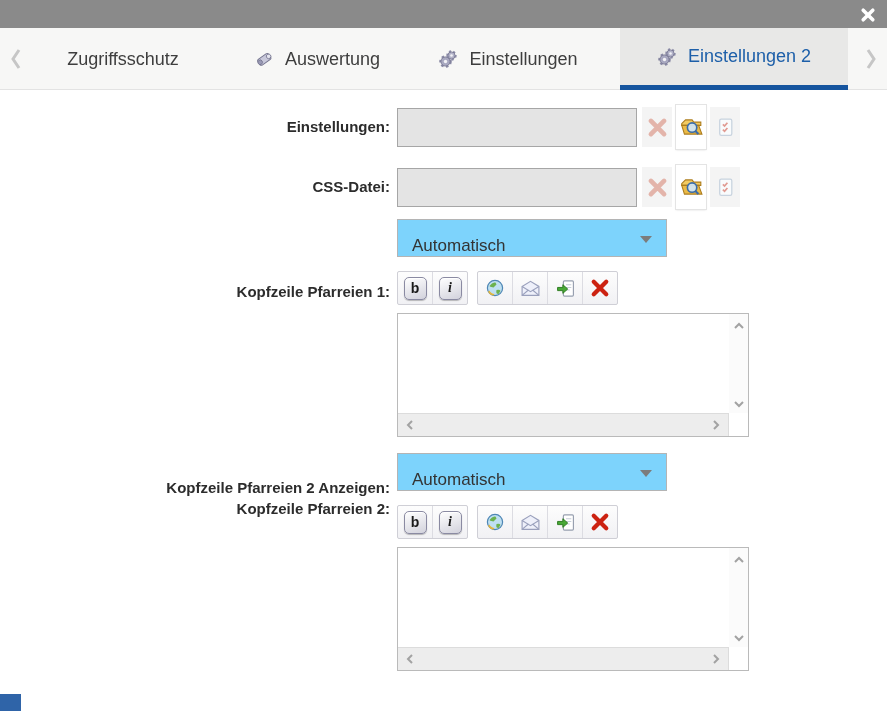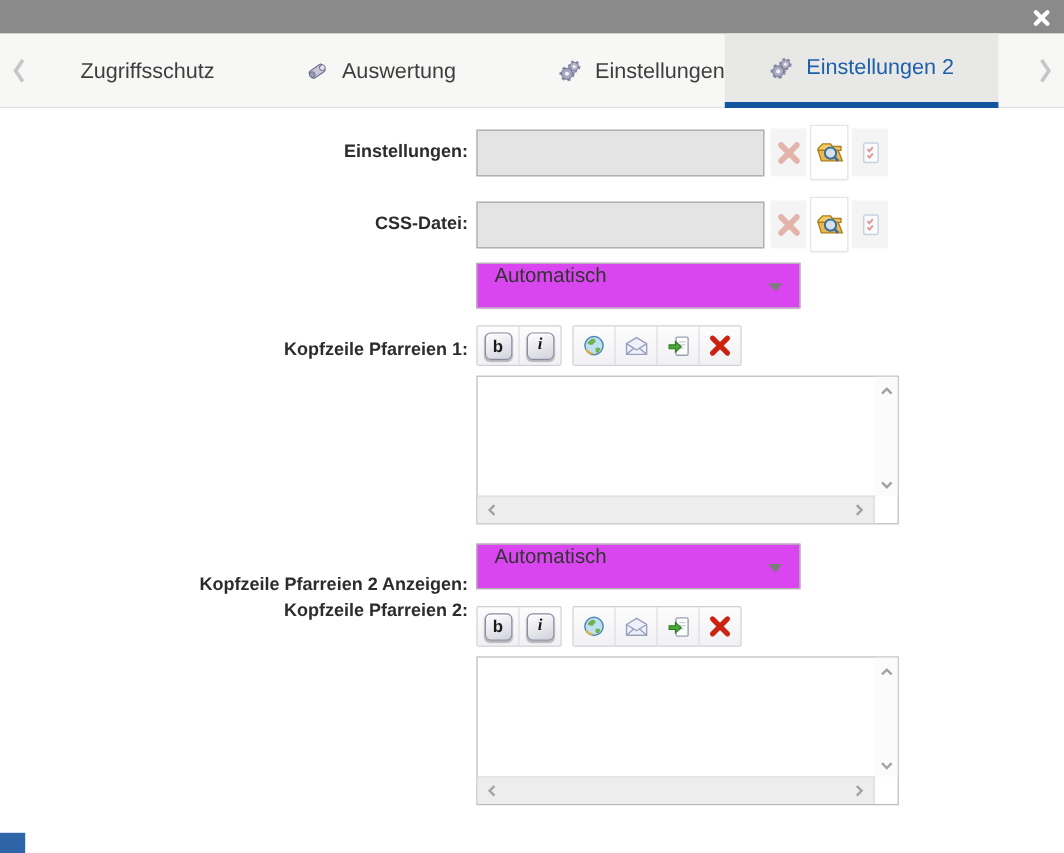--- a/index.html
+++ b/index.html
@@ -23,22 +23,22 @@
 
   
   .flabel{position:absolute;left:0;width:390px;text-align:right;font-weight:bold;
           font-size:15px;color:#2c2c2c;box-sizing:border-box;}
   .ginput{position:absolute;left:397px;width:238px;height:37px;background:#e4e4e4;
           border:1px solid #a6a6a6;}
   .icell{position:absolute;width:30px;height:40px;display:flex;align-items:center;
          justify-content:center;background:#eaeaea;}
   .icell.enabled{background:#ffffff;box-shadow:0 0 0 1px #e4e4e4,0 1px 2px rgba(0,0,0,.15);cursor:pointer;}
   .faded{opacity:.5;}
-  .sel{position:absolute;left:397px;width:270px;height:38px;background:#d946ef;
-       border:1px solid #b4b4b4;display:flex;align-items:flex-start;padding:0 14px;
+  .sel{position:absolute;left:397px;width:270px;height:38px;background:#7dd3fc;
+       border:1px solid #b4b4b4;display:flex;align-items:flex-end;padding:0 14px;
        font-size:17px;color:#333;box-sizing:border-box;cursor:pointer;}
   .sel .arrow{position:absolute;right:14px;top:16px;width:0;height:0;
        border-left:6px solid transparent;border-right:6px solid transparent;
        border-top:7px solid #7c7c7c;}
 
   
   .tbar{position:absolute;left:397px;height:34px;display:flex;gap:9px;}
   .tb-group{display:flex;border:1px solid #cfcfd6;border-radius:2px;
             background:linear-gradient(#fdfdfd,#f1f1f4);}
   .tb-btn{width:34px;height:32px;display:flex;align-items:center;justify-content:center;
@@ -163,30 +163,30 @@
             <use href="#s-scroll"></use>
           </svg>
       </span>
       <span>Auswertung</span>
     </div>
 
     <div class="tab" style="left:28px;width:190px;">
       <span>Zugriffsschutz</span>
     </div>
 
-    <div class="tab" style="left:412px;width:192px;justify-content:flex-end;">
+    <div class="tab" style="left:412px;width:192px;">
       <span class="ticon">
         <svg width="20" height="20">
             <use href="#s-gears"></use>
           </svg>
       </span>
       <span>Einstellungen</span>
     </div>
 
-    <div class="tab active" style="left:604px;width:228px;">
+    <div class="tab active" style="left:620px;width:228px;">
       <span class="ticon">
         <svg width="20" height="20">
             <use href="#s-gears"></use>
           </svg>
       </span>
       <span>Einstellungen 2</span>
     </div>
 
     <div class="tabnav" style="right:4px;">
       <svg width="14" height="24">

